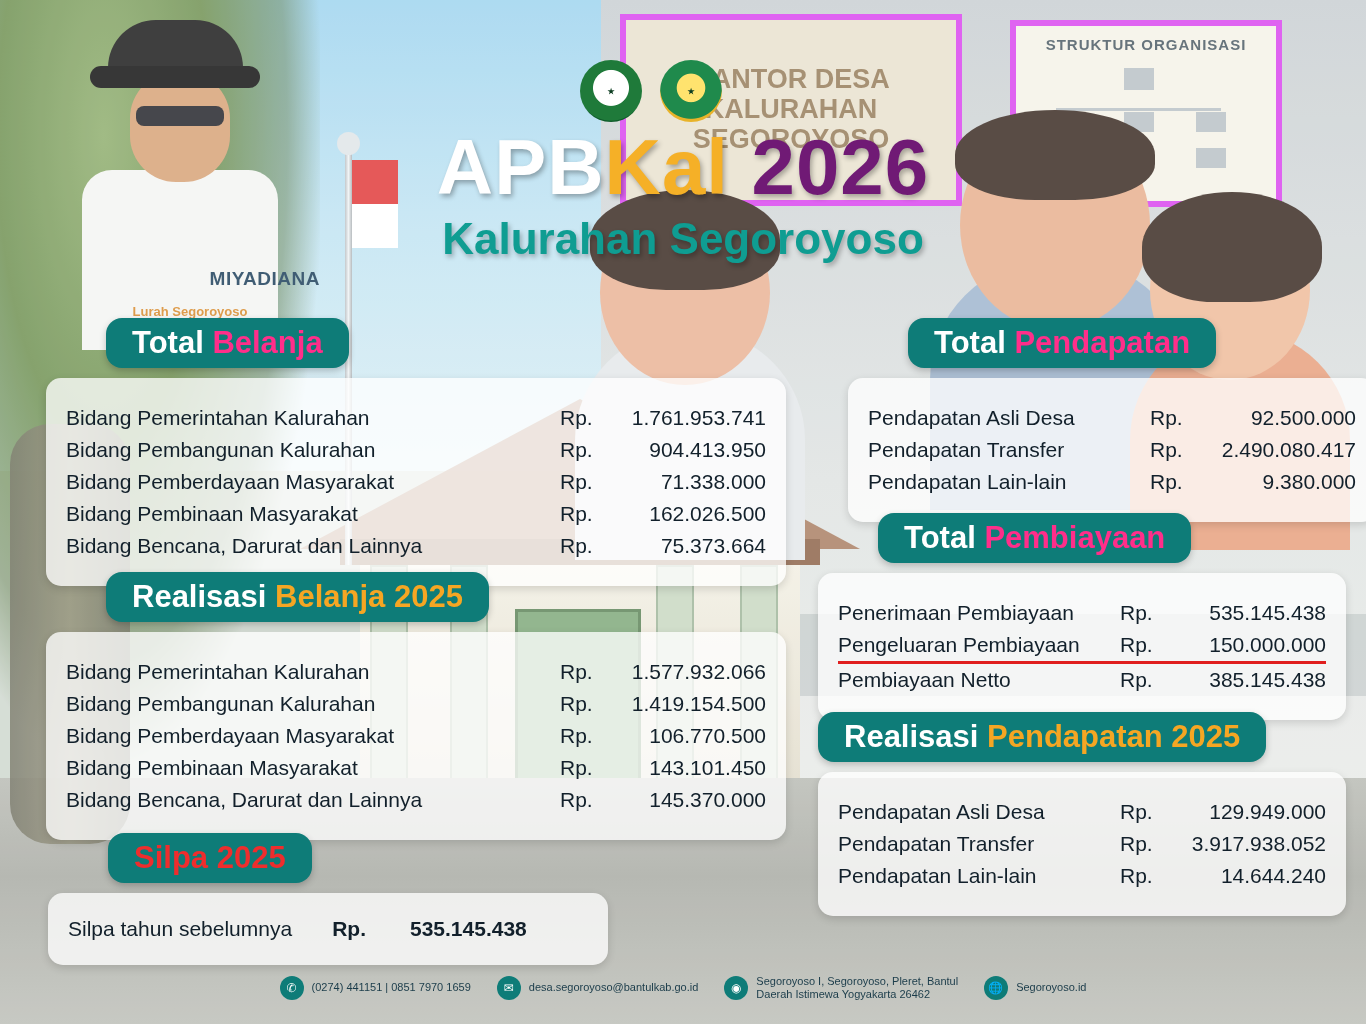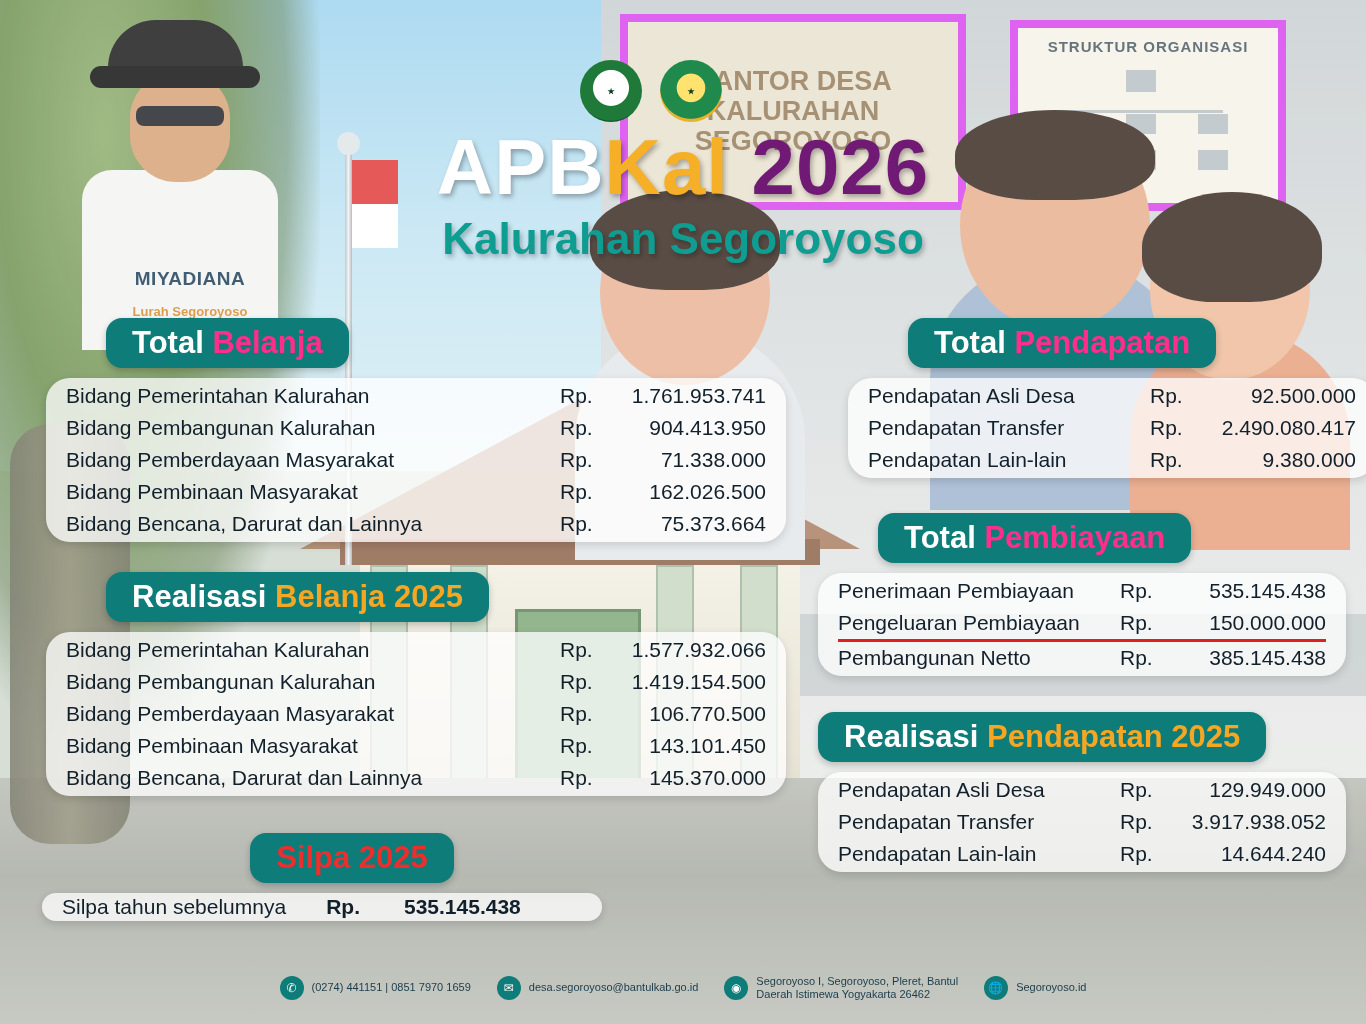--- a/index.html
+++ b/index.html
@@ -25,21 +25,21 @@
      background:linear-gradient(90deg,#6b6b5a,#8e8a72,#6b6b5a);border-radius:40px;opacity:.85;}
   .bg-house{position:absolute;left:300px;bottom:195px;width:560px;height:430px;}
   .bg-roof{position:absolute;left:0;top:0;width:0;height:0;
      border-left:280px solid transparent;border-right:280px solid transparent;
      border-bottom:150px solid #a6795c;opacity:.95;}
   .bg-roof2{position:absolute;left:40px;top:140px;width:480px;height:26px;background:#8d6449;}
   .bg-body{position:absolute;left:60px;top:166px;width:440px;height:264px;
      background:linear-gradient(180deg,#f2efe3,#ded8c6);}
   .bg-col{position:absolute;top:166px;width:34px;height:264px;background:#c9d8c2;border:2px solid #9fb59a;}
   .bg-door{position:absolute;left:215px;top:210px;width:120px;height:220px;background:#7fa97a;border:3px solid #5d8359;}
-  .bg-frame{position:absolute;border:8px solid #d946ef;background:#e9e2cf;}
+  .bg-frame{position:absolute;border:6px solid #d946ef;background:#e9e2cf;}
   .bg-frame.sign{left:620px;top:14px;width:330px;height:180px;}
   .bg-frame.org{left:1010px;top:20px;width:260px;height:175px;background:#f5f2e8;}
   .org-line{position:absolute;background:#b9c2c6;}
   .bg-person{position:absolute;border-radius:50%;}
   .p1{left:960px;top:120px;width:190px;height:210px;background:#e8b08e;}
   .p1b{position:absolute;left:930px;top:260px;width:260px;height:250px;background:#9fb6cf;border-radius:120px 120px 0 0;}
   .p2{left:1150px;top:200px;width:160px;height:180px;background:#efbb9a;}
   .p2b{position:absolute;left:1130px;top:330px;width:220px;height:220px;background:#e7a07e;border-radius:110px 110px 0 0;}
   .p3{left:600px;top:200px;width:170px;height:185px;background:#eab395;}
   .p3b{position:absolute;left:575px;top:330px;width:230px;height:230px;background:#e4e7ea;border-radius:110px 110px 0 0;}
@@ -47,21 +47,21 @@
   .bg-flag-pole{position:absolute;left:345px;top:145px;width:7px;height:420px;background:linear-gradient(90deg,#b9bec2,#eef2f4,#aab0b4);}
   .bg-flag-ball{position:absolute;left:337px;top:132px;width:23px;height:23px;border-radius:50%;background:#dfe5e8;}
   .bg-flag{position:absolute;left:352px;top:160px;width:46px;height:88px;
      background:linear-gradient(180deg,#e03a3a 0%,#e03a3a 50%,#ffffff 50%,#ffffff 100%);}
   .bg-lurah{position:absolute;left:60px;top:10px;width:230px;height:330px;}
   .lurah-hat{position:absolute;left:48px;top:10px;width:135px;height:62px;background:#1b1b1b;border-radius:60px 60px 18px 18px;}
   .lurah-hat2{position:absolute;left:30px;top:56px;width:170px;height:22px;background:#111;border-radius:12px;}
   .lurah-face{position:absolute;left:70px;top:62px;width:100px;height:110px;background:#d7a277;border-radius:46px;}
   .lurah-glass{position:absolute;left:76px;top:96px;width:88px;height:20px;background:#23242a;border-radius:8px;}
   .lurah-body{position:absolute;left:22px;top:160px;width:196px;height:180px;background:#f4f5f2;border-radius:30px 30px 0 0;}
-  .lurah-name{position:absolute;left:0;top:258px;width:260px;text-align:center;
+  .lurah-name{position:absolute;left:0;top:258px;width:260px;text-align:right;
      font-weight:bold;font-size:19px;color:#1c3f5a;letter-spacing:.5px;}
   .lurah-role{position:absolute;left:0;top:294px;width:260px;text-align:center;
      font-size:13px;color:#d88a2b;font-weight:bold;}
   .veil{position:absolute;inset:0;background:rgba(255,255,255,.16);}
 
   
   .logos{position:absolute;left:580px;top:60px;display:flex;gap:18px;z-index:5;}
   .logo{width:62px;height:62px;border-radius:50%;display:flex;align-items:center;justify-content:center;}
   .logo.l1{background:radial-gradient(circle at 50% 45%,#ffffff 0 38%,#1f7a3a 40% 70%,#0e5c2a 72% 100%);}
   .logo.l2{background:radial-gradient(circle at 50% 45%,#ffe36e 0 30%,#1f8a4c 32% 66%,#e8b32a 68% 100%);}
@@ -77,32 +77,32 @@
   .title-sub{margin-top:8px;font-size:44px;font-weight:bold;color:#0f9d92;
      text-shadow:2px 3px 5px rgba(0,0,0,.28);}
 
   
   .tag{display:inline-block;background:#0e7c78;color:#fff;border-radius:16px;
      padding:8px 26px;font-size:31px;font-weight:bold;line-height:1.1;
      box-shadow:0 3px 7px rgba(0,0,0,.22);}
   .tag .accent-pink{color:#ff2e8a;}
   .tag .accent-orange{color:#f5a623;}
   .tag .accent-red{color:#ee2d2d;}
-  .panel{background:rgba(255,255,255,.76);border-radius:24px;
-     box-shadow:0 3px 9px rgba(0,0,0,.14);padding:2px 20px;}
+  .panel{background:rgba(255,255,255,.76);border-radius:15px;
+     box-shadow:0 3px 9px rgba(0,0,0,.14);padding:24px 20px;}
   .row{display:flex;align-items:baseline;font-size:21px;color:#12202b;line-height:1.52;}
   .row .label{flex:1 1 auto;white-space:nowrap;}
   .row .cur{width:56px;text-align:left;}
   .row .amt{width:150px;text-align:right;font-variant-numeric:tabular-nums;}
   .underline-red{border-bottom:3px solid #e01f1f;}
 
   .block{position:absolute;z-index:7;}
   .b-belanja{left:46px;top:318px;width:722px;}
   .b-real-belanja{left:46px;top:572px;width:722px;}
-  .b-silpa{left:42px;top:833px;width:560px;text-align:center;}
+  .b-silpa{left:48px;top:833px;width:560px;}
   .b-pendapatan{left:848px;top:318px;width:528px;}
   .b-pembiayaan{left:818px;top:513px;width:528px;}
   .b-real-pendapatan{left:818px;top:712px;width:528px;}
 
   .b-belanja .panel,.b-real-belanja .panel{width:700px;}
   .b-silpa .panel{width:520px;}
   .tag-offset{margin-left:60px;}
   .panel-mt{margin-top:10px;}
 
   .silpa-row{font-size:21px;color:#12202b;display:flex;align-items:baseline;}
@@ -315,21 +315,21 @@
       <span class="label">Penerimaan Pembiayaan</span>
       <span class="cur">Rp.</span>
       <span class="amt">535.145.438</span>
     </div>
     <div class="row underline-red">
       <span class="label">Pengeluaran Pembiayaan</span>
       <span class="cur">Rp.</span>
       <span class="amt">150.000.000</span>
     </div>
     <div class="row">
-      <span class="label">Pembangunan Netto</span>
+      <span class="label">Pembiayaan Netto</span>
       <span class="cur">Rp.</span>
       <span class="amt">385.145.438</span>
     </div>
   </div>
 </div>
 
 <div class="block b-real-pendapatan">
   <div class="tag">
     <span>Realisasi </span><span class="accent-orange">Pendapatan 2025</span>
   </div>

